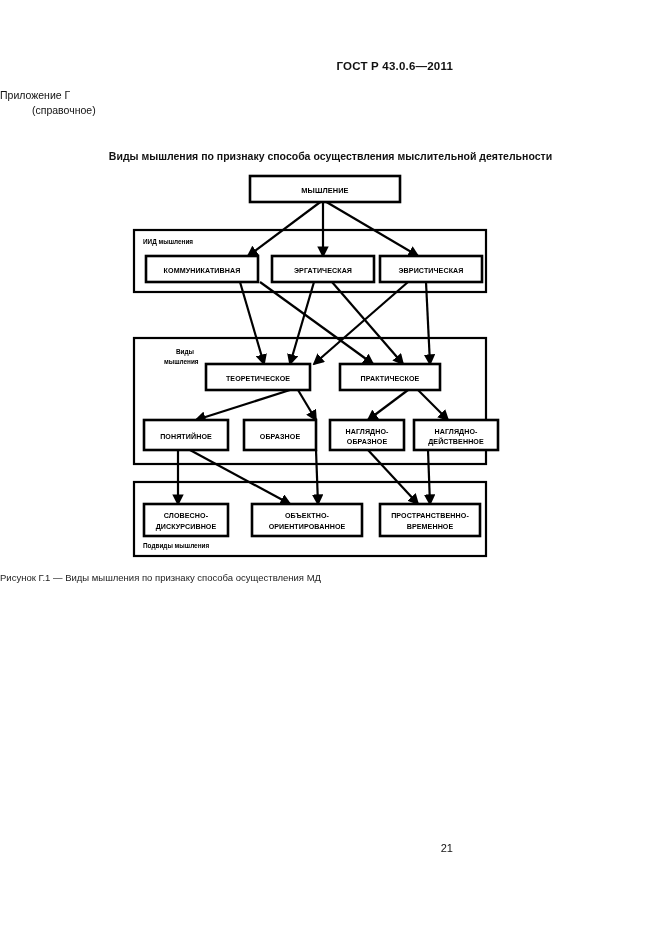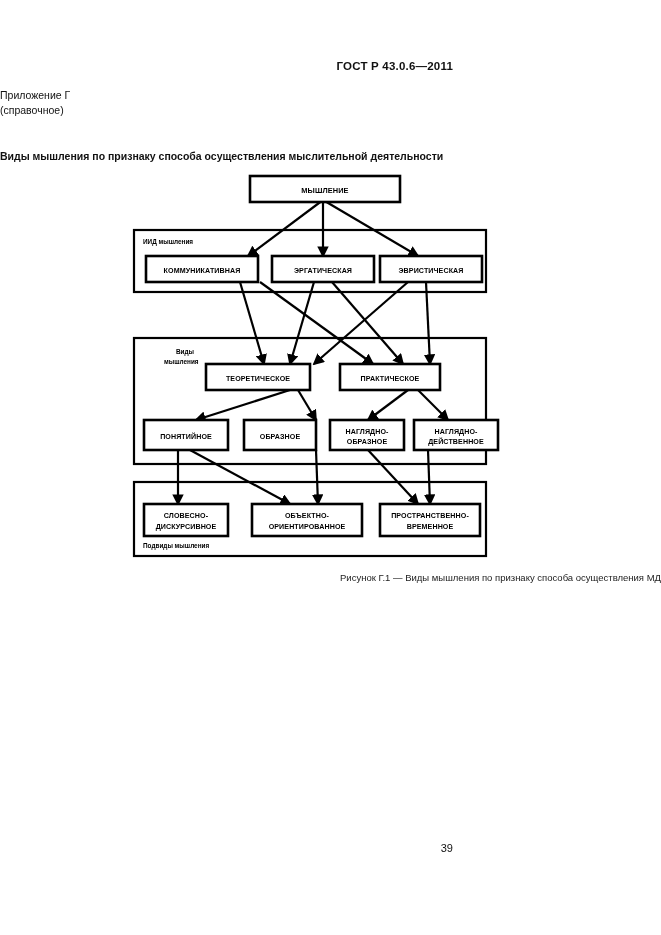--- a/index.html
+++ b/index.html
@@ -33,37 +33,37 @@
   .appendix {
     position: absolute;
     top: 88px;
     left: 0;
     width: 661px;
     text-align: left;
     font-size: 10.5px;
     line-height: 15px;
     color: #111;
   }
-  .appendix .line2 { display: block; }
+  .appendix .line2 { display: block; margin-left: 32px; }
   .fig-title {
     position: absolute;
     top: 150px;
     left: 0;
     width: 661px;
-    text-align: left;
+    text-align: center;
     font-size: 10.5px;
     font-weight: bold;
     color: #111;
   }
   .fig-caption {
     position: absolute;
     top: 572px;
     left: 0;
     width: 661px;
-    text-align: right;
+    text-align: left;
     font-size: 9.5px;
     color: #222;
   }
   .page-number {
     position: absolute;
     top: 842px;
     right: 72px;
     font-size: 11px;
     color: #111;
   }
@@ -224,15 +224,15 @@
         <rect class="node-rect" x="262" y="332" width="100" height="32"></rect>
         <text class="node-text" x="312" y="346">ПРОСТРАНСТВЕННО-</text>
         <text class="node-text" x="312" y="357">ВРЕМЕННОЕ</text>
       </g>
 
     </svg>
   </div>
 
   <div class="fig-caption">Рисунок  Г.1 — Виды мышления по признаку способа осуществления МД</div>
 
-  <div class="page-number">39</div>
+  <div class="page-number">21</div>
 
 </div>
 
 </body></html>

